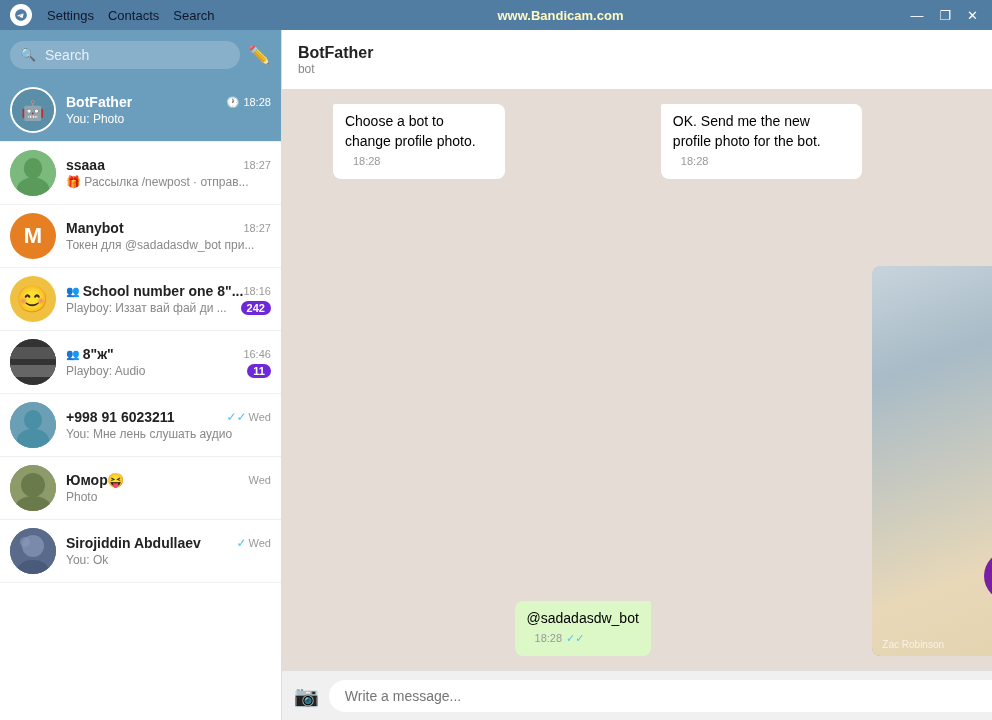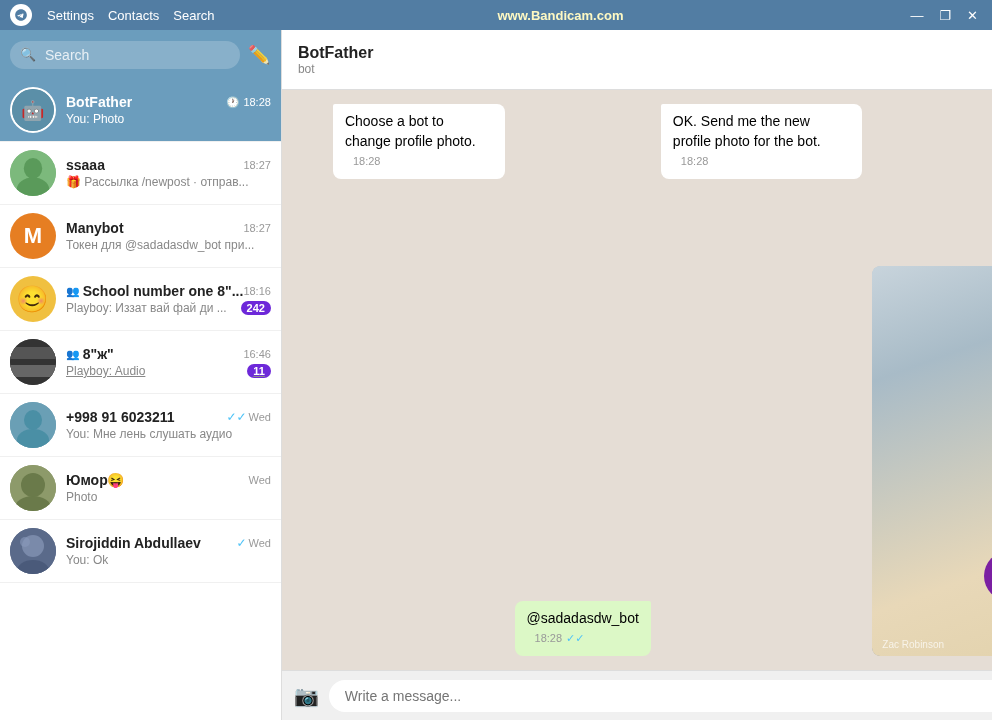--- a/index.html
+++ b/index.html
@@ -11,21 +11,21 @@
       height: 30px;
       display: flex;
       align-items: center;
       justify-content: space-between;
       padding: 0 10px;
     }
     .top-bar-left { display: flex; gap: 15px; align-items: center; }
     .top-bar-left .logo { width: 22px; height: 22px; background: #fff; border-radius: 50%; display: flex; align-items: center; justify-content: center; }
     .top-bar-left .logo svg { width: 14px; height: 14px; }
     .top-bar-nav { display: flex; gap: 14px; }
-    .top-bar-nav span { color: #ffffff; font-size: 13px; cursor: pointer; }
+    .top-bar-nav span { color: #0f172a; font-size: 13px; cursor: pointer; }
     .watermark { color: #fef9c3; font-size: 13px; font-weight: bold; flex: 1; text-align: center; }
     .window-controls { display: flex; gap: 8px; }
     .window-controls span { color: #fff; font-size: 13px; cursor: pointer; padding: 0 4px; }
 
     
     .main { display: flex; height: 690px; }
 
     
     .sidebar { width: 360px; background: #fff; border-right: 1px solid #ddd; display: flex; flex-direction: column; }
     .search-bar { padding: 8px 10px; background: #6b9dbd; display: flex; align-items: center; gap: 8px; height: 49px; }
@@ -188,21 +188,21 @@
           </svg>
         </div>
         <div class="chat-info">
           <div class="chat-header-row">
             <span class="chat-name" style="display:flex;align-items:center;gap:3px;">
                 <span style="font-size:11px;color:#888;">👥</span>
                 <span>8"ж"</span>
               </span>
             <span class="chat-time">16:46</span>
           </div>
-          <div class="chat-preview" style="display:flex;justify-content:space-between;align-items:center;text-decoration:underline;">
+          <div class="chat-preview" style="display:flex;justify-content:space-between;align-items:center;">
             <span>Playboy: Audio</span>
             <span class="badge">11</span>
           </div>
         </div>
       </div>
 
       <div class="chat-item">
         <div class="avatar" style="background:#6a9fb5; overflow:hidden;">
           <svg viewBox="0 0 46 46" width="46" height="46">
             <rect width="46" height="46" fill="#6a9fb5"></rect>

